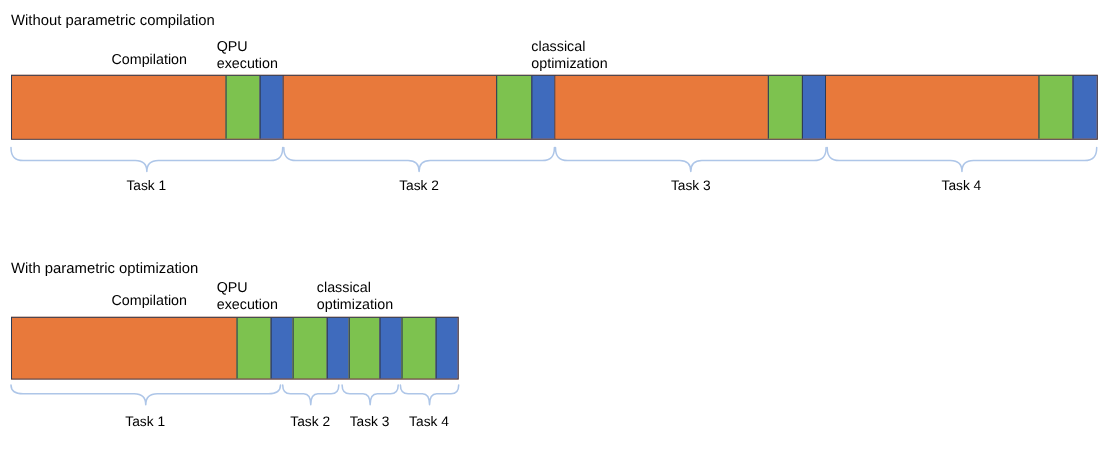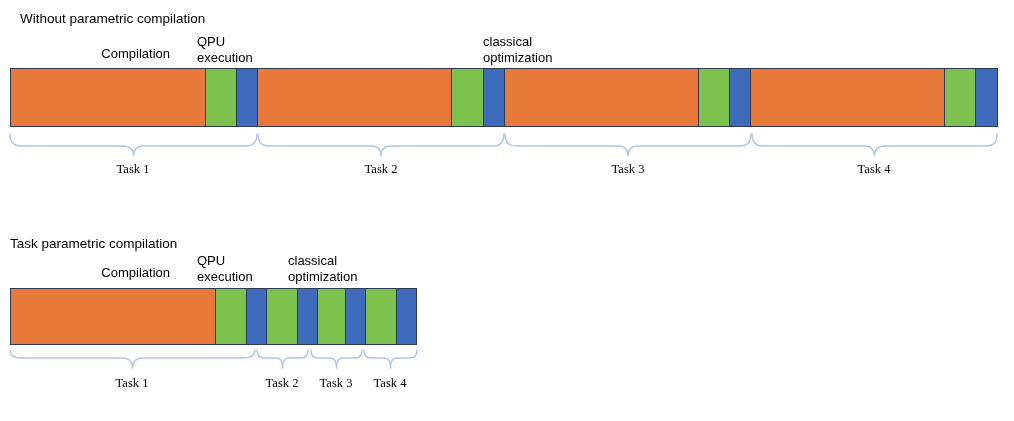--- a/index.html
+++ b/index.html
@@ -54,29 +54,28 @@
     stroke-width:1.4;
     stroke-linecap:round;
     stroke-linejoin:round;
   }
   .task-label{
     position:absolute;
     font-size:12.5px;
     text-align:center;
     color:var(--text);
     white-space:nowrap;
-    font-family:Liberation Serif, serif;
   }
 </style>
 </head>
 <body>
 
 <div class="canvas">
 
-  <div class="chart-title" style="left:20px;top:11px;">Without parametric compilation</div>
+  <div class="chart-title" style="left:10px;top:11px;">Without parametric compilation</div>
 
   <div class="phase-label centered" style="left:60px;top:46px;width:110px;">Compilation</div>
 
   <div class="phase-label" style="left:197px;top:34px;">
     <div>QPU</div>
     <div>execution</div>
   </div>
 
   <div class="phase-label" style="left:483px;top:34px;">
     <div>classical</div>
@@ -111,21 +110,21 @@
     <path d="M 258 2 C 258 10 261 14 269 14 L 371 14 C 378 14 381 17 381 24 C 381 17 384 14 391 14 L 493 14 C 501 14 504 10 504 2"></path>
     <path d="M 505 2 C 505 10 508 14 516 14 L 618 14 C 625 14 628 17 628 24 C 628 17 631 14 638 14 L 740 14 C 748 14 751 10 751 2"></path>
     <path d="M 752 2 C 752 10 755 14 763 14 L 864 14 C 871 14 874.5 17 874.5 24 C 874.5 17 878 14 885 14 L 986 14 C 994 14 997 10 997 2"></path>
   </svg>
 
   <div class="task-label" style="left:83px;top:162px;width:100px;">Task 1</div>
   <div class="task-label" style="left:331px;top:162px;width:100px;">Task 2</div>
   <div class="task-label" style="left:578px;top:162px;width:100px;">Task 3</div>
   <div class="task-label" style="left:824px;top:162px;width:100px;">Task 4</div>
 
-  <div class="chart-title" style="left:10px;top:236px;">Task parametric compilation</div>
+  <div class="chart-title" style="left:10px;top:236px;">With parametric optimization</div>
 
   <div class="phase-label centered" style="left:60px;top:265px;width:110px;">Compilation</div>
 
   <div class="phase-label" style="left:197px;top:253px;">
     <div>QPU</div>
     <div>execution</div>
   </div>
 
   <div class="phase-label" style="left:288px;top:253px;">
     <div>classical</div>

